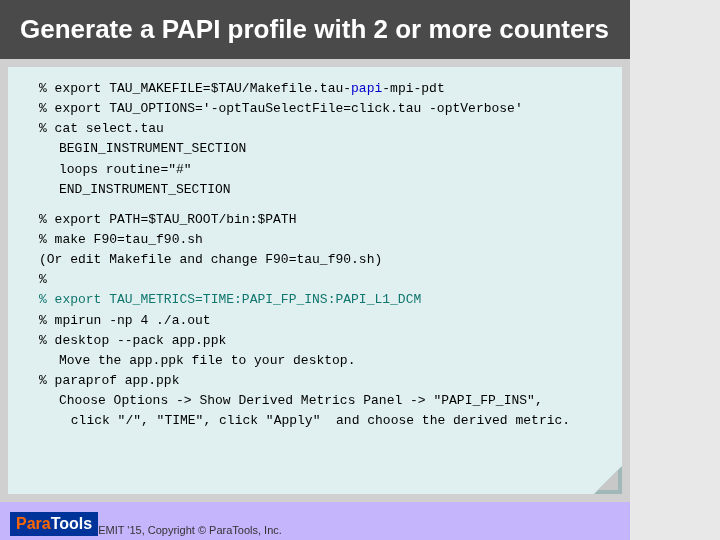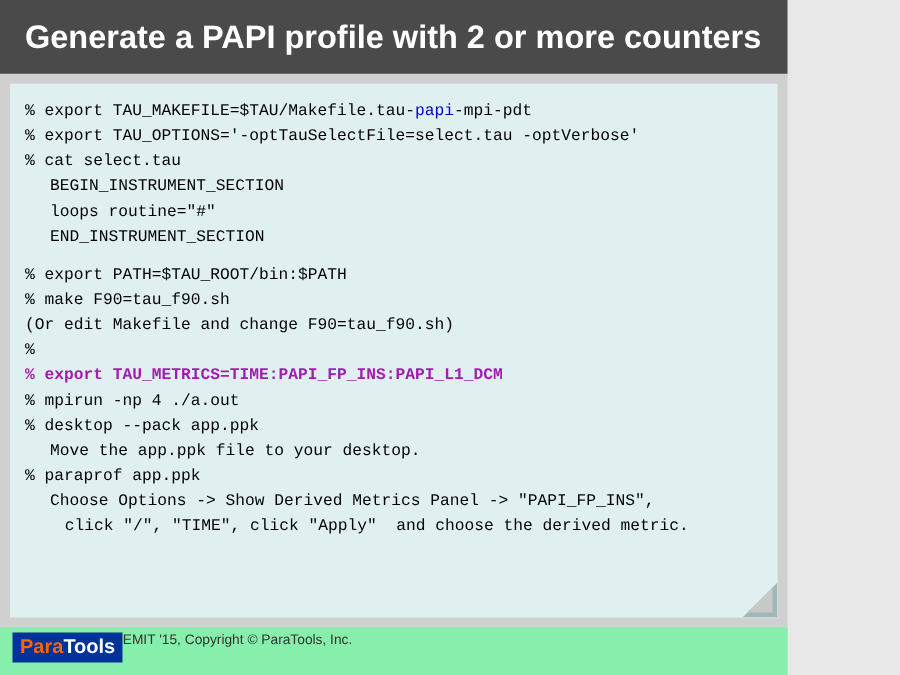--- a/index.html
+++ b/index.html
@@ -26,55 +26,55 @@
       font-size: 26px;
       font-weight: bold;
       padding: 14px 20px;
       flex-shrink: 0;
     }
 
     .content-area {
       background: #e0f0f0;
       flex: 1;
       margin: 8px;
-      padding: 12px 12px;
+      padding: 12px 31px;
       font-family: 'Courier New', Courier, monospace;
       font-size: 13px;
       overflow: hidden;
       position: relative;
     }
 
     .code-line {
       line-height: 1.55;
       white-space: pre;
       color: #000000;
     }
 
     .code-line.indent {
       padding-left: 20px;
     }
 
     .highlight-red {
-      color: #a21caf;
-      font-weight: bold;
+      color: #0f766e;
+      font-weight: normal;
     }
 
     .highlight-blue {
       color: #0000cc;
     }
 
     .blank-line {
       height: 10px;
     }
 
     .footer {
       display: flex;
-      align-items: flex-start;
+      align-items: flex-end;
       padding: 4px 10px;
-      background: #86efac;
+      background: #c4b5fd;
       flex-shrink: 0;
       height: 38px;
     }
 
     .logo-box {
       background: #003399;
       color: #ffffff;
       font-weight: bold;
       font-size: 16px;
       padding: 3px 6px;
@@ -132,21 +132,21 @@
 
 <div class="slide-container">
 
   <div class="title-bar">
     <span>Generate a PAPI profile with 2 or more counters</span>
   </div>
 
   <div class="content-area">
 
     <div class="code-line"><span>% </span><span>export TAU_MAKEFILE=$TAU/Makefile.tau-<span class="highlight-blue">papi</span>-mpi-pdt</span></div>
-    <div class="code-line"><span>% </span><span>export TAU_OPTIONS='-optTauSelectFile=select.tau -optVerbose'</span></div>
+    <div class="code-line"><span>% </span><span>export TAU_OPTIONS='-optTauSelectFile=click.tau -optVerbose'</span></div>
     <div class="code-line"><span>% </span><span>cat select.tau</span></div>
     <div class="code-line indent"><span>BEGIN_INSTRUMENT_SECTION</span></div>
     <div class="code-line indent"><span>loops routine="#"</span></div>
     <div class="code-line indent"><span>END_INSTRUMENT_SECTION</span></div>
 
     <div class="blank-line"></div>
 
     <div class="code-line"><span>% </span><span>export PATH=$TAU_ROOT/bin:$PATH</span></div>
     <div class="code-line"><span>% </span><span>make F90=tau_f90.sh</span></div>
     <div class="code-line"><span>(Or edit Makefile and change F90=tau_f90.sh)</span></div>

